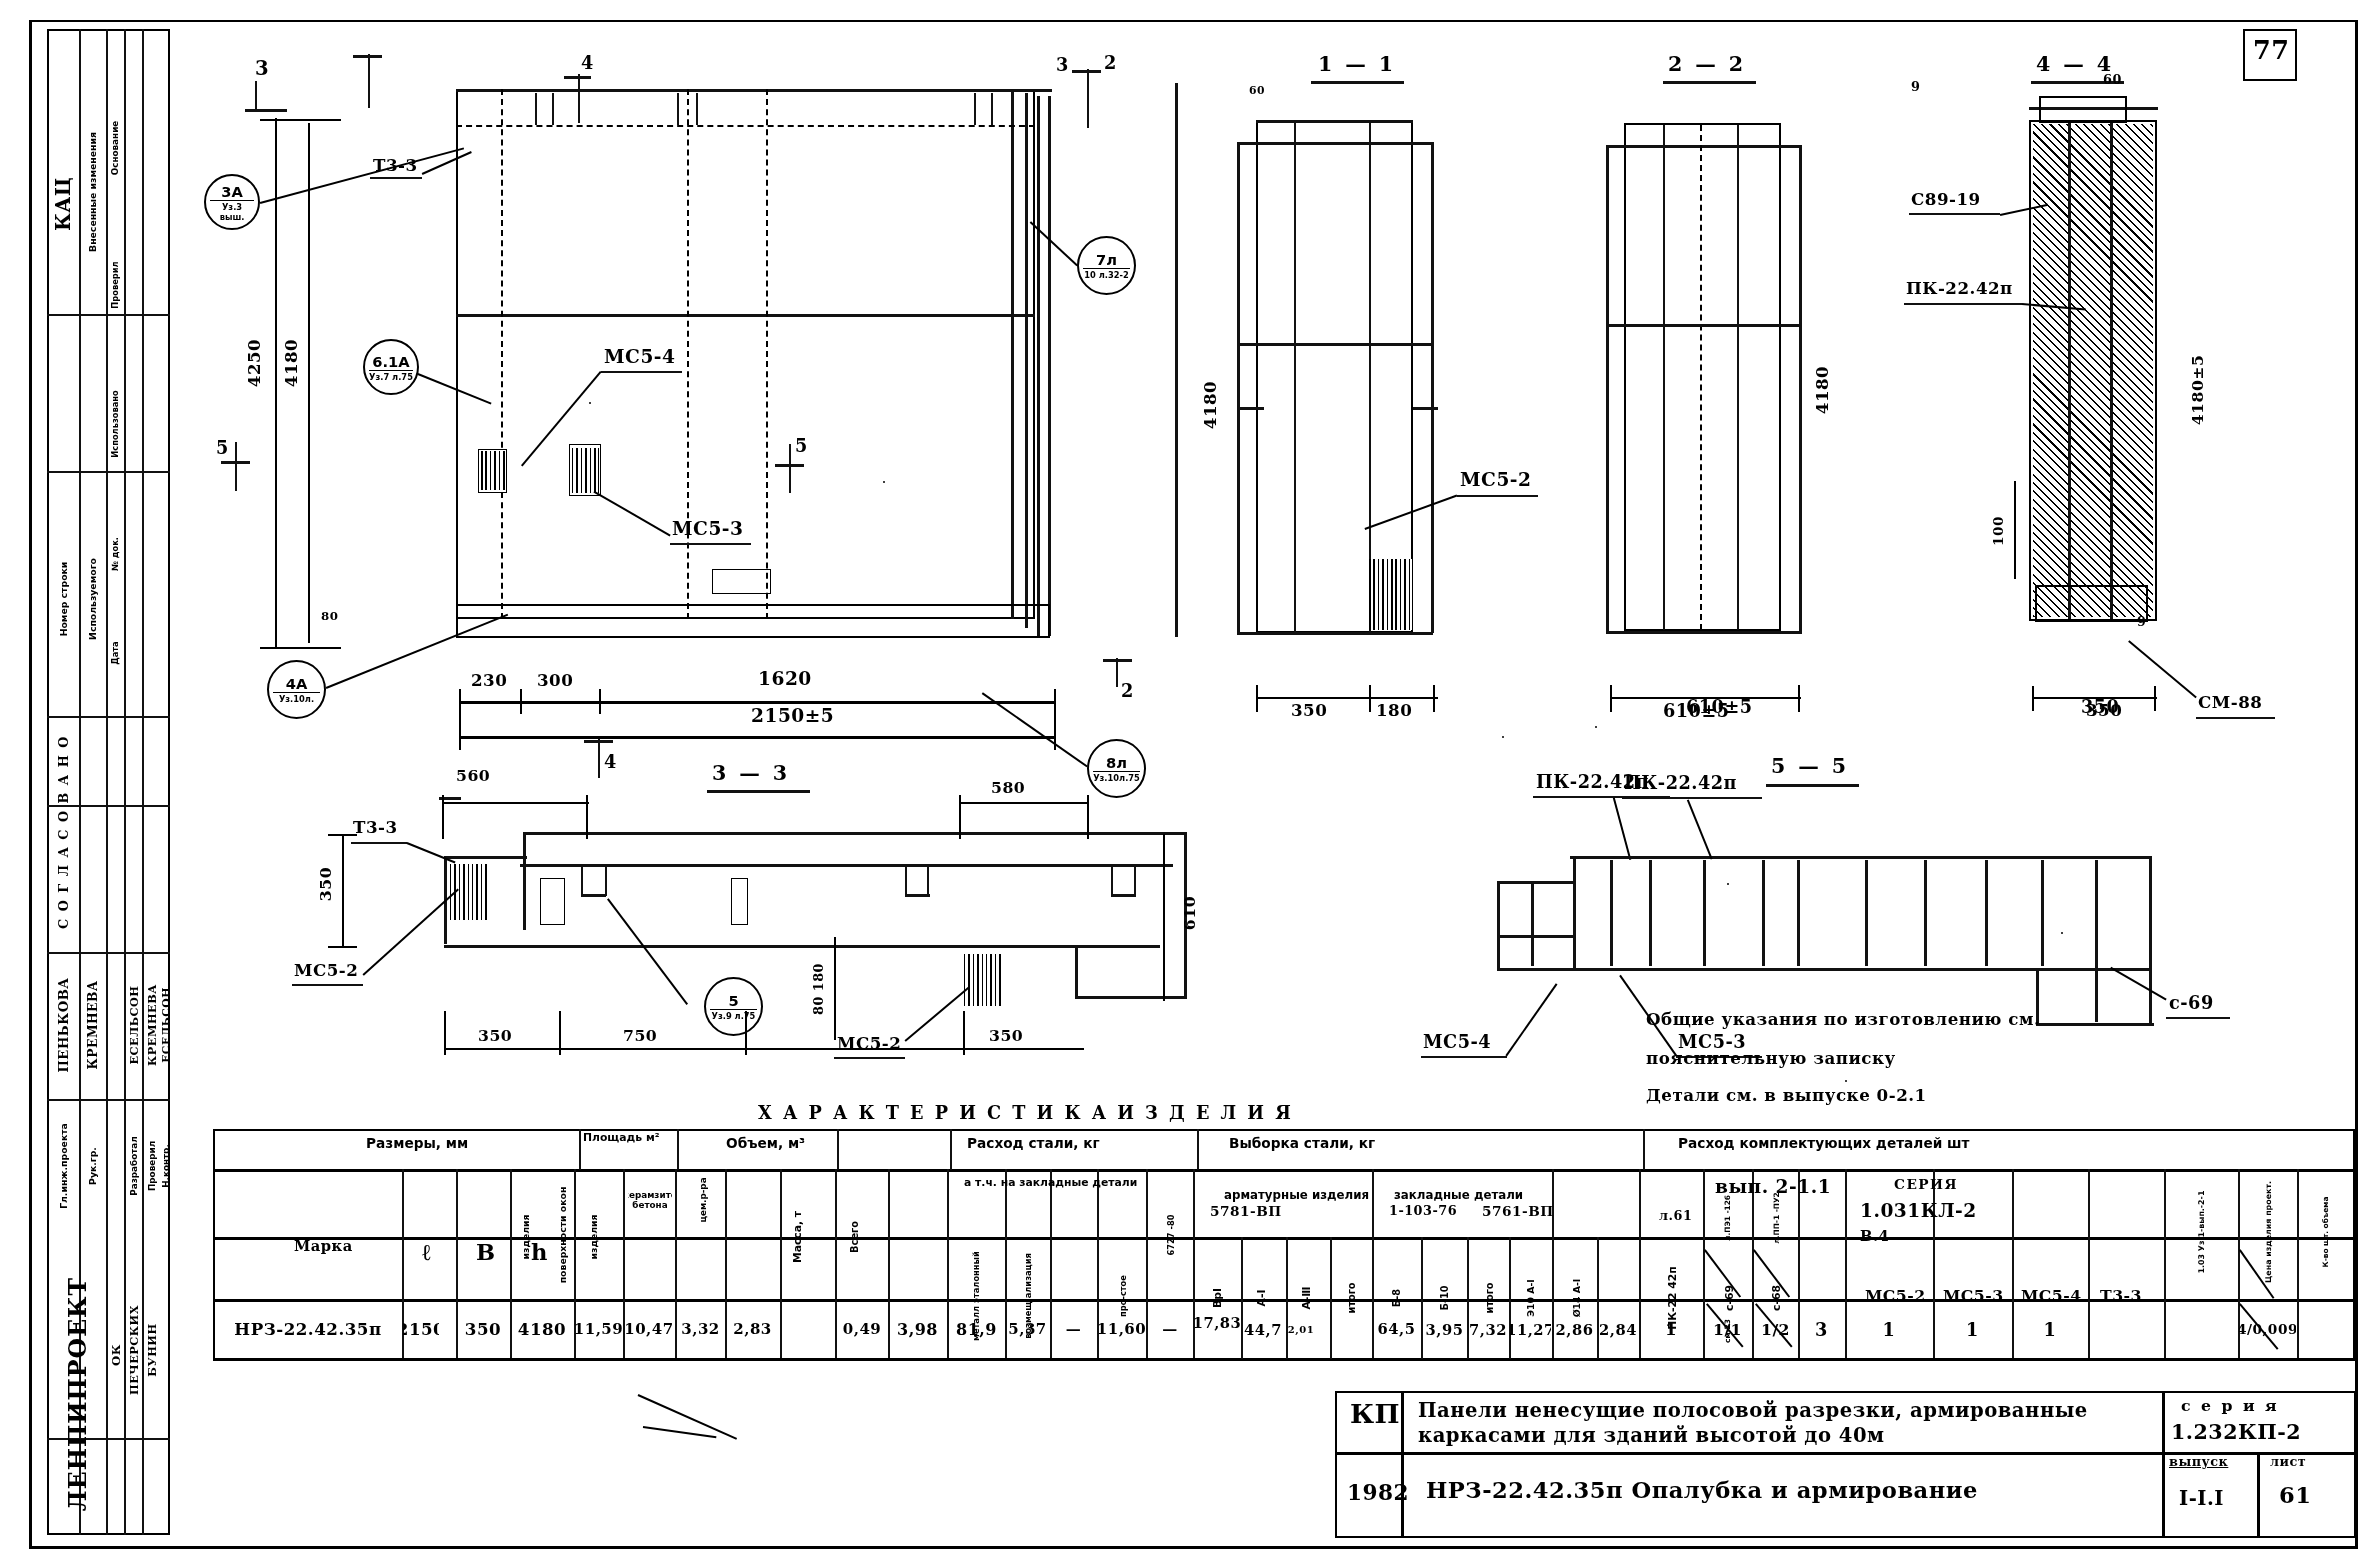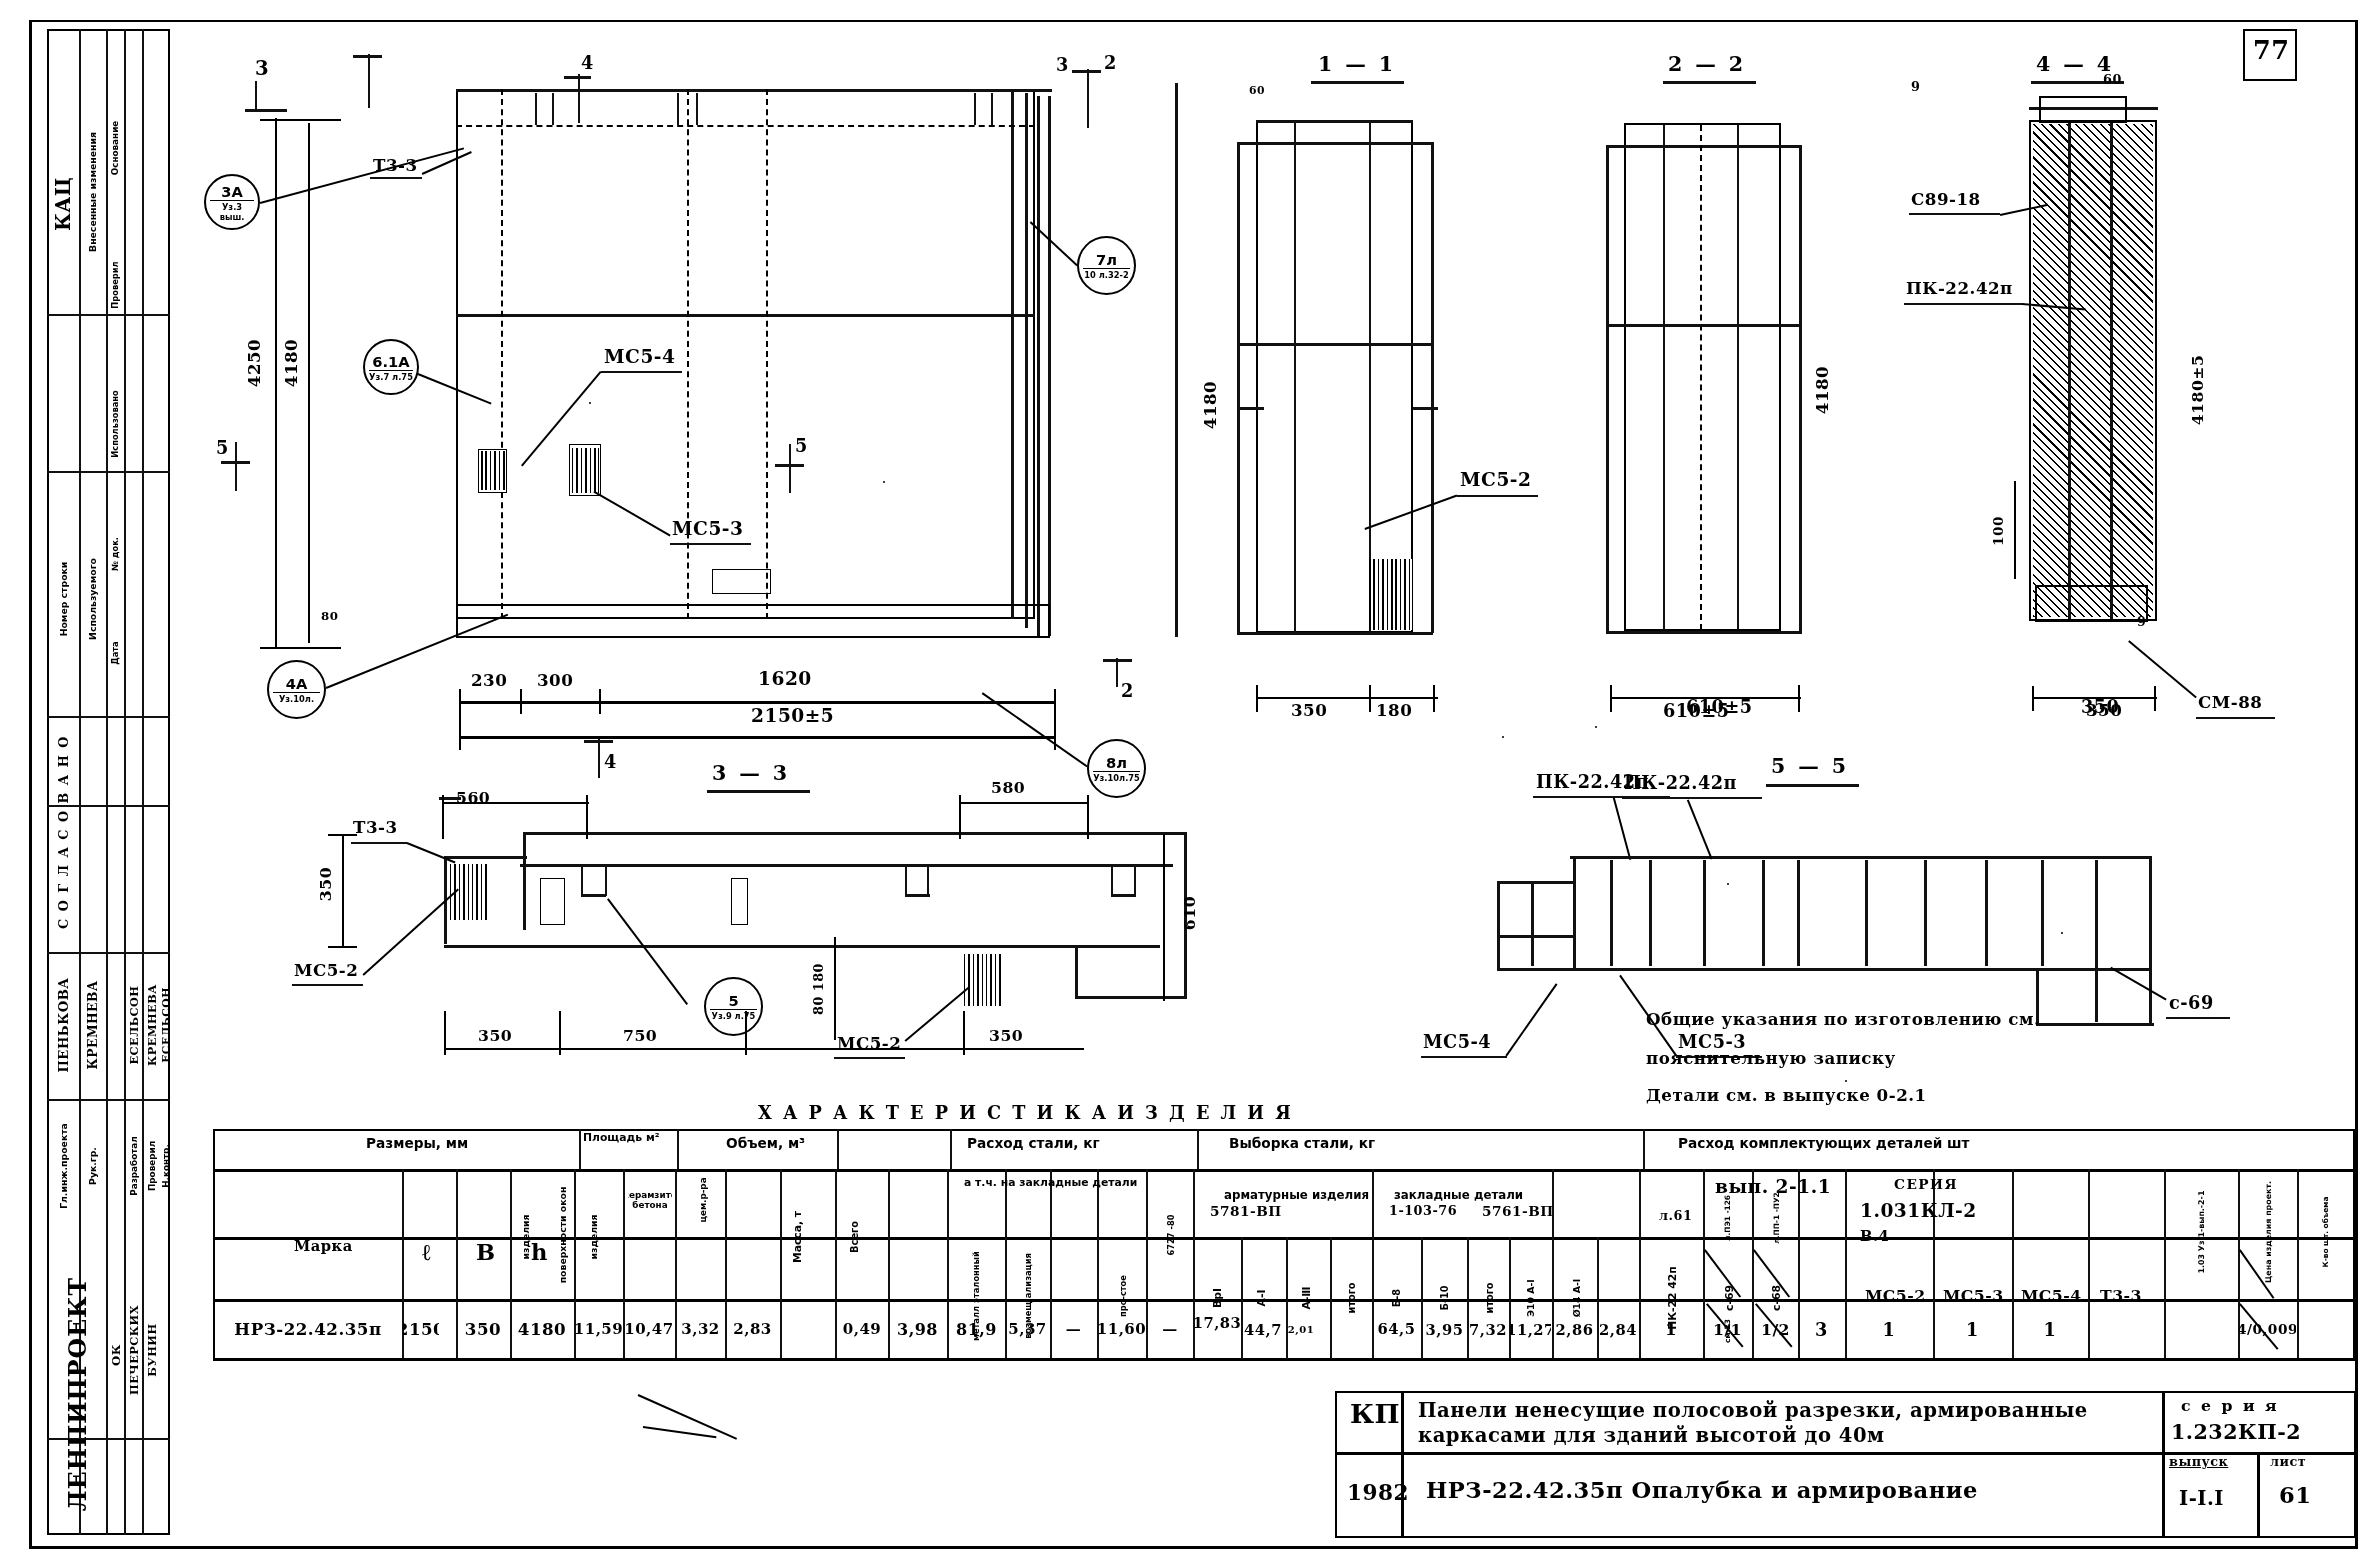--- a/index.html
+++ b/index.html
@@ -312,21 +312,21 @@
   <div class="lead" style="left:363px;top:974px;width:128px;transform:rotate(-42deg);"></div>
   <div class="lead" style="left:608px;top:898px;width:132px;transform:rotate(53deg);"></div>
 
   <div class="cellv" style="left:314px;top:844px;width:22.6px;height:79px;border:none;">
     <span class="hand" style="font-size:15.7px;">350</span>
   </div>
   <div class="tick" style="left:342px;top:834px;height:113px;"></div>
   <div class="dimline" style="left:328px;top:834px;width:29.4px;"></div>
   <div class="dimline" style="left:328px;top:946px;width:29.4px;"></div>
 
-  <div class="txt hand" style="left:456px;top:790px;font-size:15.7px;">560</div>
+  <div class="txt hand" style="left:456px;top:768px;font-size:15.7px;">560</div>
   <div class="ln lnh" style="left:439px;top:797px;width:22px;height:2.5px;"></div>
   <div class="dimline" style="left:442px;top:802px;width:147px;"></div>
   <div class="tick" style="left:442px;top:795px;height:44px;"></div>
   <div class="tick" style="left:586px;top:795px;height:44px;"></div>
 
   <div class="txt hand" style="left:991px;top:780px;font-size:15.7px;">580</div>
   <div class="dimline" style="left:959px;top:802px;width:130px;"></div>
   <div class="tick" style="left:959px;top:795px;height:44px;"></div>
   <div class="tick" style="left:1087px;top:795px;height:44px;"></div>
 
@@ -419,21 +419,21 @@
   <div class="ln lnv" style="left:2068px;top:123px;height:496px;width:2.9px;"></div>
   <div class="ln lnv" style="left:2110px;top:123px;height:496px;width:2.9px;"></div>
   <div class="ln lnh" style="left:2029px;top:107px;width:129px;height:3.4px;"></div>
   <div class="box" style="left:2039px;top:96px;width:88px;height:27px;"></div>
   <div class="box" style="left:2035px;top:585px;width:113px;height:37px;"></div>
 
   <div class="txt hand" style="left:1911px;top:81px;font-size:12.8px;">9</div>
   <div class="txt hand" style="left:2103px;top:74px;font-size:12.8px;">60</div>
   <div class="txt hand" style="left:2137px;top:616px;font-size:12.8px;">9</div>
 
-  <div class="txt hand" style="left:1911px;top:191px;font-size:16.7px;">С89-18</div>
+  <div class="txt hand" style="left:1911px;top:191px;font-size:16.7px;">С89-19</div>
   <div class="ln lnh" style="left:1909px;top:213px;width:91px;"></div>
   <div class="lead" style="left:2000px;top:214px;width:49px;transform:rotate(-12deg);"></div>
 
   <div class="txt hand" style="left:1906px;top:280px;font-size:16.7px;">ПК-22.42п</div>
   <div class="ln lnh" style="left:1904px;top:303px;width:118px;"></div>
   <div class="lead" style="left:2022px;top:303px;width:64px;transform:rotate(5deg);"></div>
 
   <div class="txt hand" style="left:2198px;top:694px;font-size:16.7px;">СМ-88</div>
   <div class="ln lnh" style="left:2196px;top:717px;width:79px;"></div>
   <div class="lead" style="left:2196px;top:697px;width:88px;transform:rotate(-140deg);"></div>

